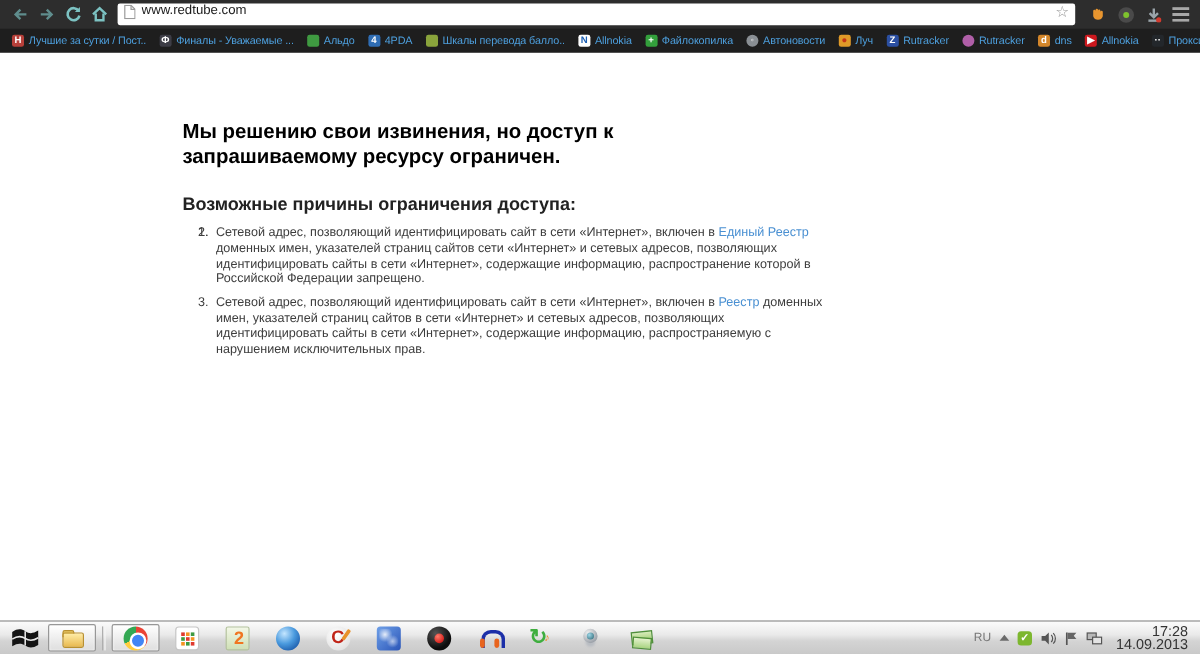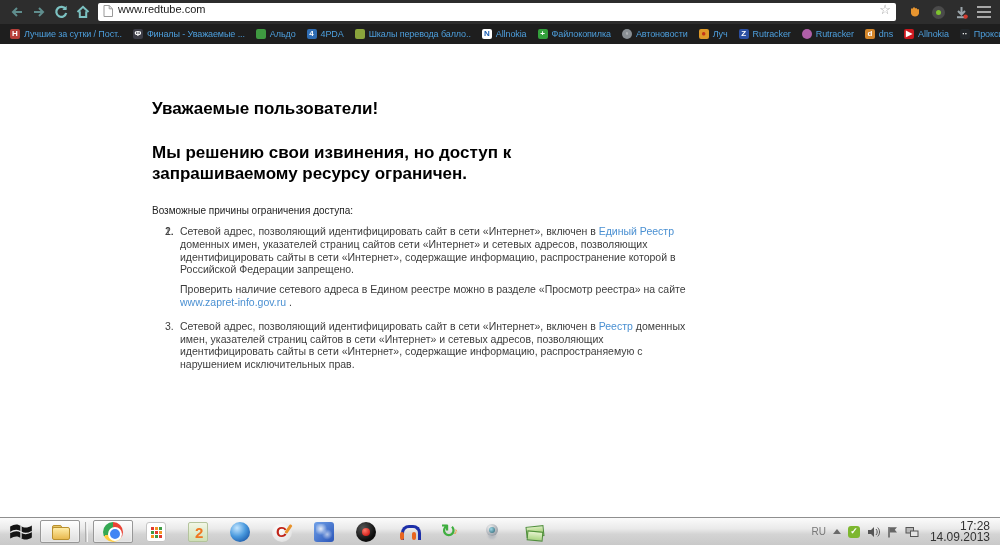--- a/index.html
+++ b/index.html
@@ -23,21 +23,21 @@
   .bookmark { display:flex; align-items:center; gap:4px; flex:0 0 auto; cursor:default; }
   .fav { width:10px; height:10px; border-radius:2px; font-size:8px; font-weight:bold; display:flex; align-items:center; justify-content:center; line-height:1; flex:0 0 auto; }
   .fav.round { border-radius:50%; }
   .bm-label { font-size:9px; color:#4d9fdd; white-space:nowrap; letter-spacing:-0.1px; }
 
   
   .page { position:absolute; top:44px; left:0; right:0; bottom:28px; background:#fff; overflow:hidden; }
   .doc { position:absolute; left:152px; top:55px; width:548px; color:#3d3d3d; }
   .h1 { font-size:17px; font-weight:bold; color:#000; margin-bottom:23px; }
   .h2 { font-size:17px; font-weight:bold; color:#000; line-height:21px; width:505px; margin-bottom:21px; }
-  .reasons-title { font-size:10px; font-weight:normal; color:#222; margin-bottom:9px; }
+  .reasons-title { font-size:15px; font-weight:bold; color:#222; margin-bottom:9px; }
   .reason-item { position:relative; padding-left:28px; font-size:10.5px; line-height:12.8px; margin-bottom:7px; }
   .reason-num { position:absolute; left:13px; top:0; }
   .reason-check { padding-left:28px; font-size:10.5px; line-height:12.8px; margin:7px 0 11px 0; }
   .link { color:#4a90d2; cursor:pointer; }
 
   
   .taskbar { position:absolute; left:0; right:0; bottom:0; height:28px; border-top:1px solid #8f8f8f;
              background:linear-gradient(180deg,#fbfbfb 0%,#eaeaea 40%,#d4d4d4 60%,#c9c9c9 100%);
              display:flex; align-items:center; padding:0 4px; }
   .start-btn { width:34px; height:26px; display:flex; align-items:center; justify-content:center; flex:0 0 auto; }
@@ -192,27 +192,25 @@
         </span>
         <span class="bookmark">
           <span class="fav" style="background: rgb(35, 39, 43); color: rgb(255, 255, 255);">··</span>
           <span class="bm-label">Прокси сервера</span>
         </span>
     </div>
   </div>
 
   <div class="page">
     <div class="doc">
-      <div class="h1">Уважаемые пользователи!</div>
       <div class="h2">Мы решению свои извинения, но доступ к запрашиваемому ресурсу ограничен.</div>
       <div class="reasons-title">Возможные причины ограничения доступа:</div>
       <div>
           <div class="reason-item"><span class="reason-num">1.</span></div>
           <div class="reason-item"><span class="reason-num">2.</span><span>Сетевой адрес, позволяющий идентифицировать сайт в сети «Интернет», включен в </span><span class="link">Единый Реестр</span><span> доменных имен, указателей страниц сайтов сети «Интернет» и сетевых адресов, позволяющих идентифицировать сайты в сети «Интернет», содержащие информацию, распространение которой в Российской Федерации запрещено.</span></div>
-          <div class="reason-check"><span>Проверить наличие сетевого адреса в Едином реестре можно в разделе «Просмотр реестра» на сайте </span><span class="link">www.zapret-info.gov.ru</span><span> .</span></div>
           <div class="reason-item"><span class="reason-num">3.</span><span>Сетевой адрес, позволяющий идентифицировать сайт в сети «Интернет», включен в </span><span class="link">Реестр</span><span> доменных имен, указателей страниц сайтов в сети «Интернет» и сетевых адресов, позволяющих идентифицировать сайты в сети «Интернет», содержащие информацию, распространяемую с нарушением исключительных прав.</span></div>
         </div>
     </div>
   </div>
 
   <div class="taskbar">
     <span class="start-btn">
       <svg width="26" height="24" viewBox="0 0 24 22">
         <path d="M2 6 C6 3.5 9 3.5 12 5.5 C15 7.5 18 7.5 22 5 V16 C18 18.5 15 18.5 12 16.5 C9 14.5 6 14.5 2 17 Z" fill="#141414"></path>
         <path d="M2 11.5 C6 9 9 9 12 11 C15 13 18 13 22 10.5" stroke="#e8e8e8" stroke-width="1.2" fill="none"></path>

